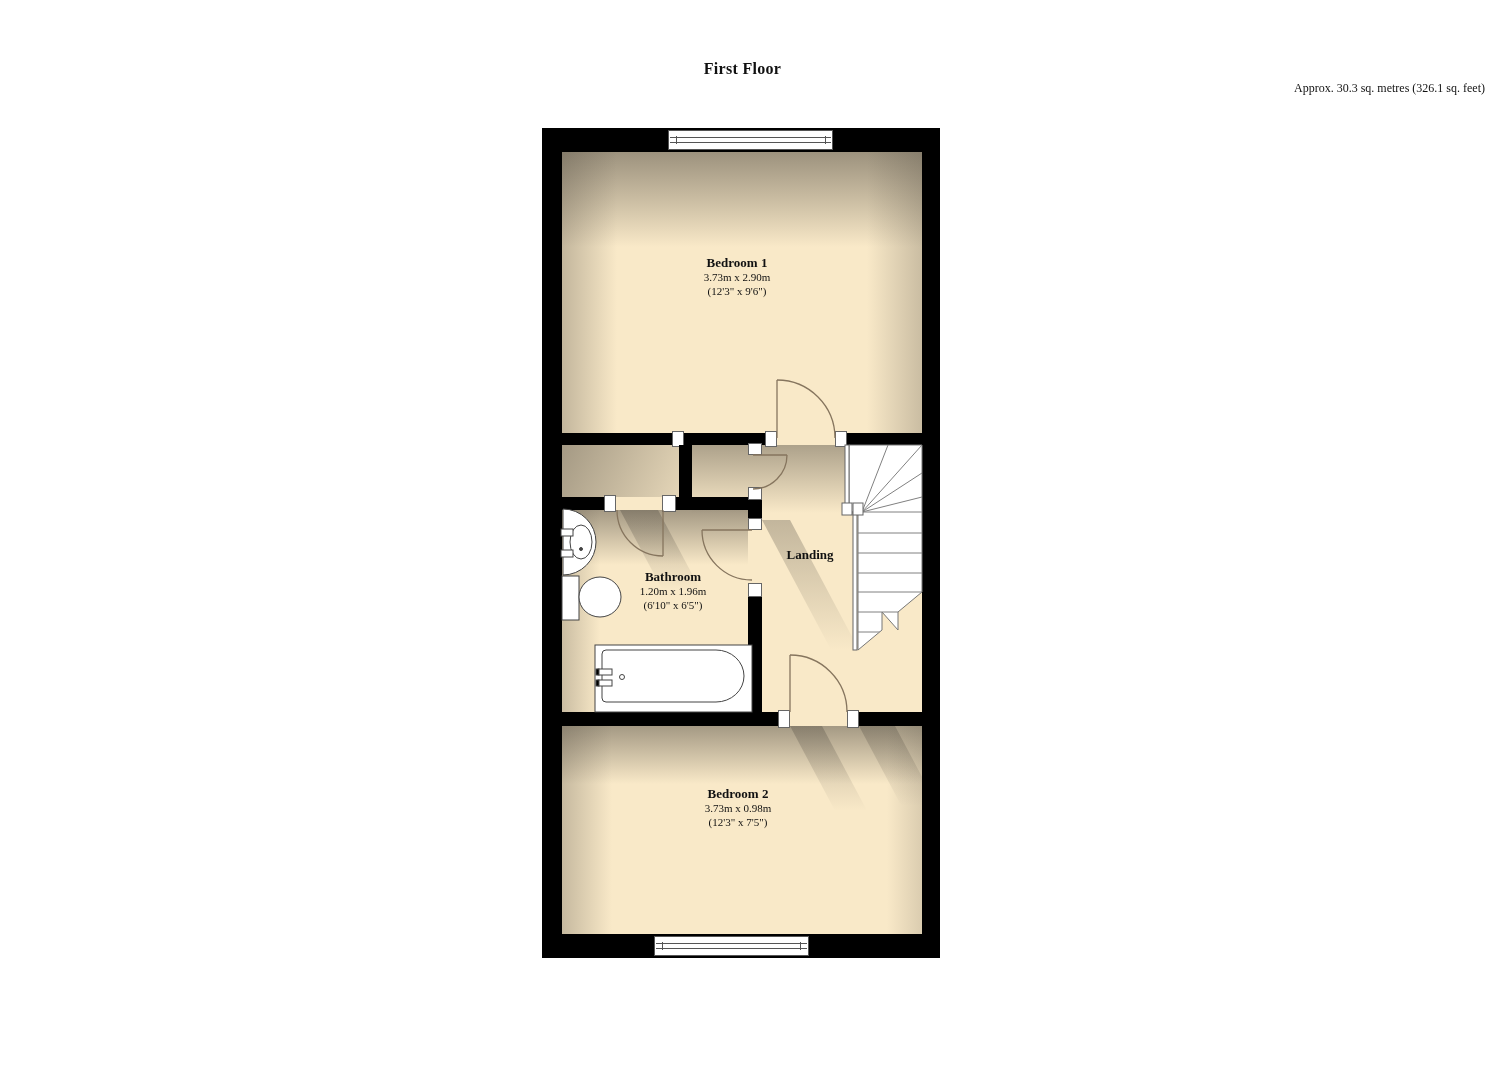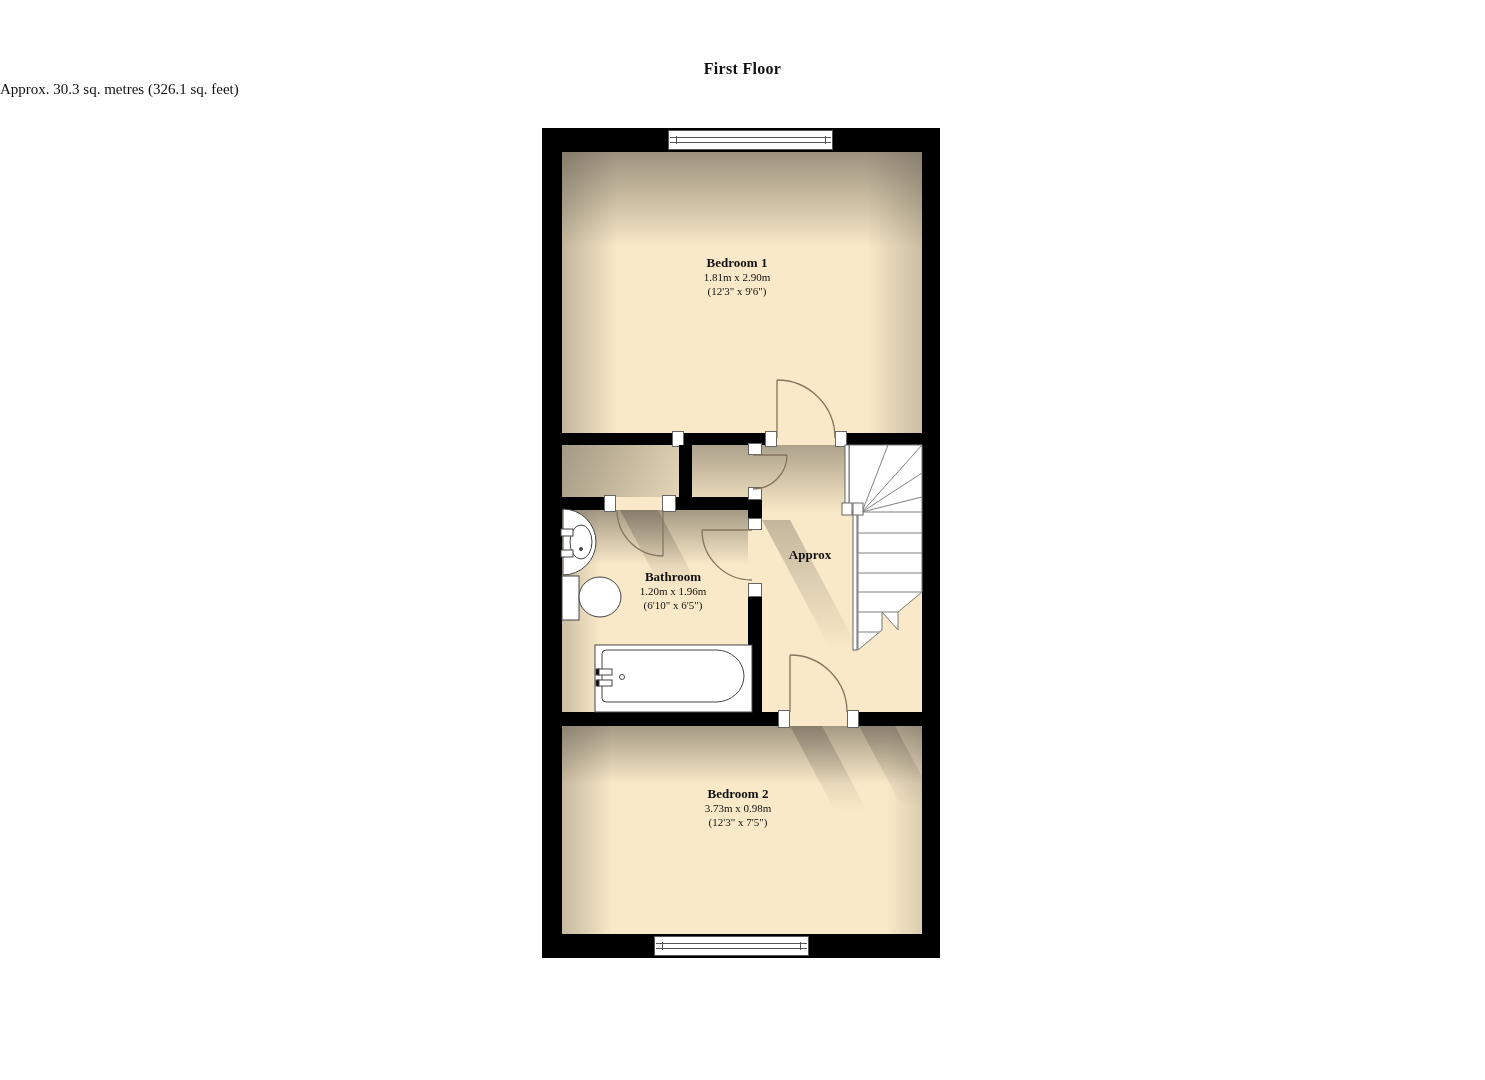--- a/index.html
+++ b/index.html
@@ -1,20 +1,20 @@
 <!DOCTYPE html>
 <html><head>
 <meta charset="utf-8">
 <style>
   html,body{margin:0;padding:0;background:#fff;}
   .page{position:relative;width:1485px;height:1080px;background:#fff;overflow:hidden;
         font-family:Liberation Serif, serif;color:#111;}
   .title{position:absolute;left:0;top:60px;width:100%;text-align:center;
          font-size:16px;font-weight:bold;letter-spacing:.3px;}
-  .subtitle{position:absolute;left:0;top:81px;width:100%;text-align:left;font-size:15px;}
+  .subtitle{position:absolute;left:0;top:81px;width:100%;text-align:right;font-size:12px;}
   .plan{position:absolute;left:542px;top:128px;width:398px;height:878px;}
   .wall{position:absolute;background:#000;}
   .jamb{position:absolute;background:#fff;border:1px solid #666;box-sizing:border-box;}
   .floor{position:absolute;background:#f9e9c8;}
   .shadow{position:absolute;pointer-events:none;}
   .room-label{position:absolute;text-align:center;line-height:14px;}
   .room-label .nm{font-weight:bold;font-size:13px;line-height:16px;}
   .room-label .dm{font-size:11px;line-height:13.5px;}
   svg{position:absolute;left:0;top:0;}
 </style>
@@ -163,30 +163,30 @@
           <rect x="56" y="552" width="14" height="6"></rect>
           <rect x="54" y="541" width="3" height="6" fill="#000"></rect>
           <rect x="54" y="552" width="3" height="6" fill="#000"></rect>
           <circle cx="80" cy="549" r="2.5" fill="none"></circle>
         </g>
       </g>
     </svg>
 
     <div class="room-label" style="left:105px;top:127px;width:180px;">
       <div class="nm">Bedroom 1</div>
-      <div class="dm">1.81m x 2.90m</div>
+      <div class="dm">3.73m x 2.90m</div>
       <div class="dm">(12'3" x 9'6")</div>
     </div>
     <div class="room-label" style="left:41px;top:441px;width:180px;">
       <div class="nm">Bathroom</div>
       <div class="dm">1.20m x 1.96m</div>
       <div class="dm">(6'10" x 6'5")</div>
     </div>
     <div class="room-label" style="left:208px;top:419px;width:120px;">
-      <div class="nm">Approx</div>
+      <div class="nm">Landing</div>
     </div>
     <div class="room-label" style="left:106px;top:658px;width:180px;">
       <div class="nm">Bedroom 2</div>
       <div class="dm">3.73m x 0.98m</div>
       <div class="dm">(12'3" x 7'5")</div>
     </div>
 
   </div>
 </div>
 

